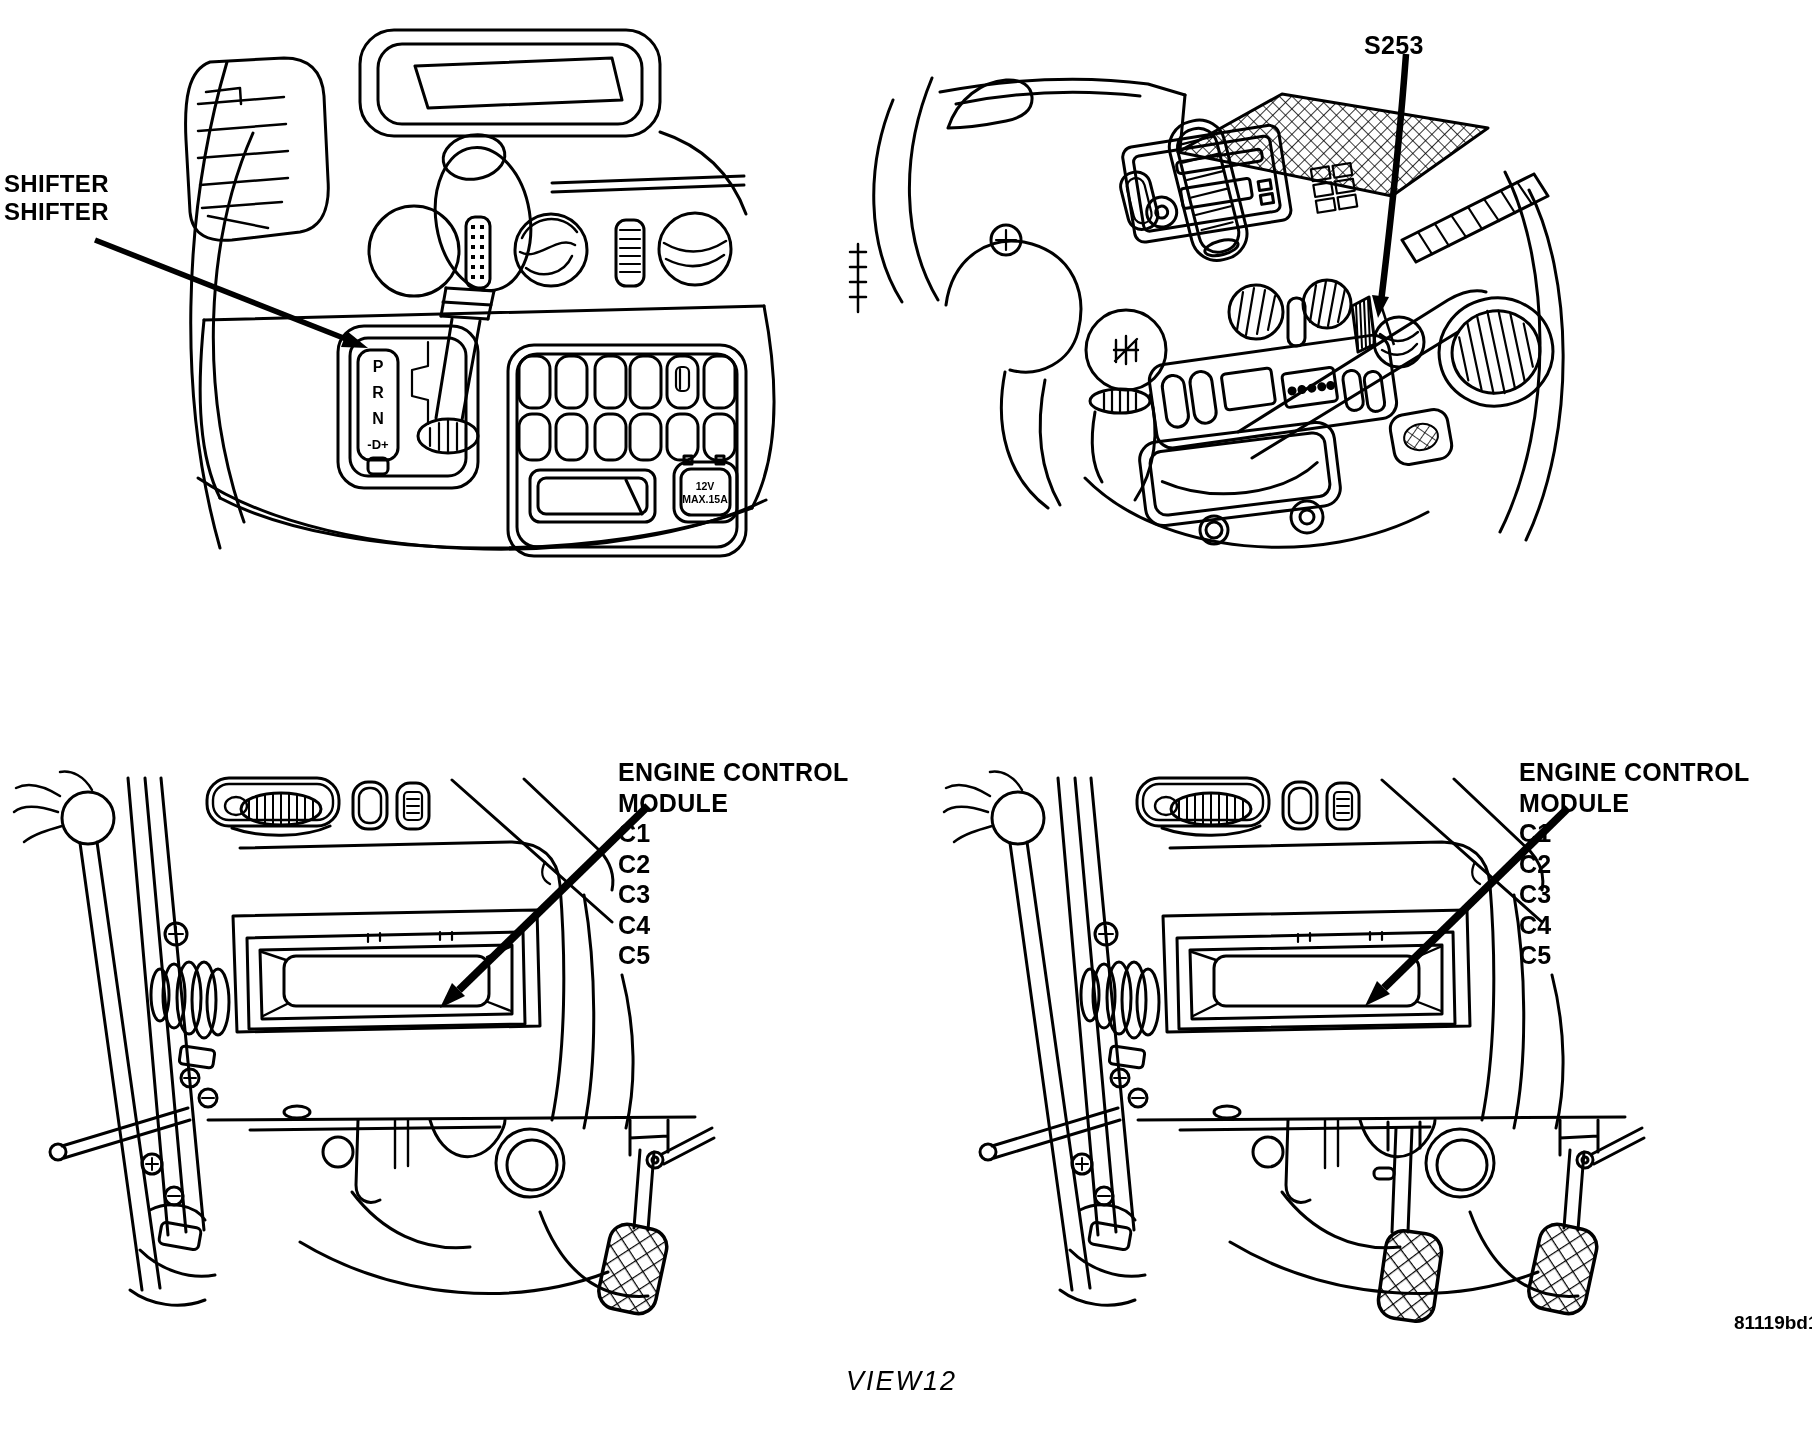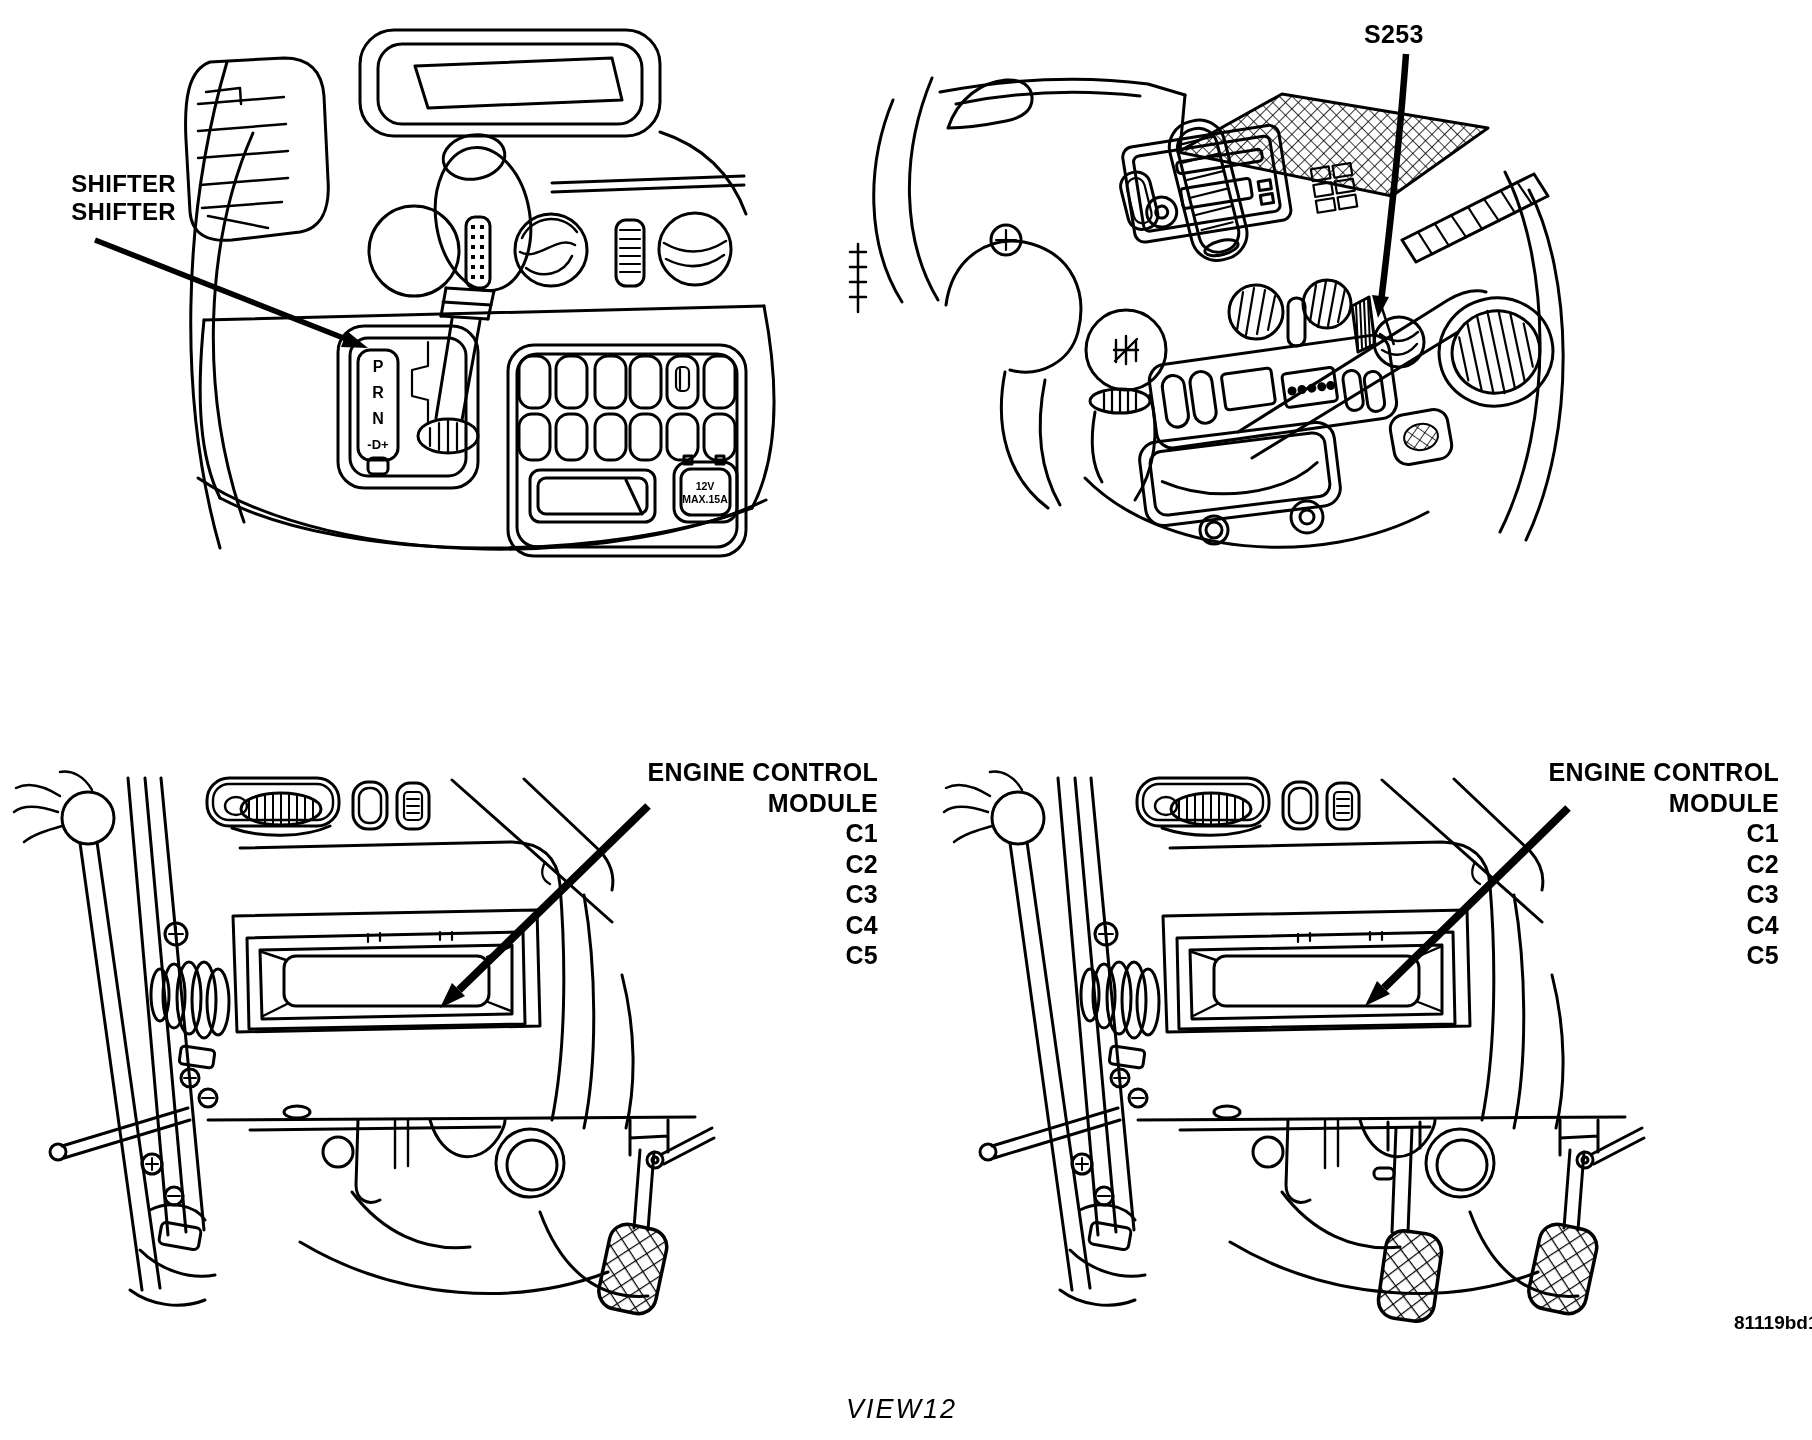--- a/index.html
+++ b/index.html
@@ -1,29 +1,29 @@
 <!DOCTYPE html>
 <html><head>
 <meta charset="utf-8">
 <style>
   html,body{margin:0;padding:0;background:#fff;}
   .canvas{position:relative;width:1812px;height:1440px;background:#fff;overflow:hidden;
           font-family:"Liberation Sans",sans-serif;color:#000;}
   .art{position:absolute;left:0;top:0;}
-  .callout{position:absolute;font-weight:bold;text-align:right;
+  .callout{position:absolute;font-weight:bold;text-align:left;
            font-size:25px;line-height:30px;letter-spacing:.3px;white-space:nowrap;}
   .callout .ln{display:block;}
   .shifter{left:4px;top:170px;width:172px;font-size:24px;line-height:28px;}
-  .s253{left:1364px;top:19px;text-align:center;}
+  .s253{left:1364px;top:30px;text-align:center;}
   .ecm{width:260px;top:757px;line-height:30.5px;}
   .ecm-left{left:618px;}
   .ecm-right{left:1519px;}
   .figcode{position:absolute;left:1734px;top:1312px;font-size:19px;font-weight:bold;}
   .viewlbl{position:absolute;left:846px;top:1366px;font-size:27px;font-style:italic;
-           letter-spacing:2px;font-weight:400;margin-top:28px;}
+           letter-spacing:2px;font-weight:400;}
 </style>
 </head>
 <body>
 
 <div class="canvas">
 
 <svg class="art" width="1812" height="1440" viewBox="0 0 1812 1440" font-family="&quot;Liberation Sans&quot;, sans-serif">
   <defs>
     <pattern id="xh" patternUnits="userSpaceOnUse" width="13" height="13" patternTransform="rotate(45)">
       <path d="M0,0 H13 M0,0 V13" stroke="#000" stroke-width="2.4" fill="none"></path>

